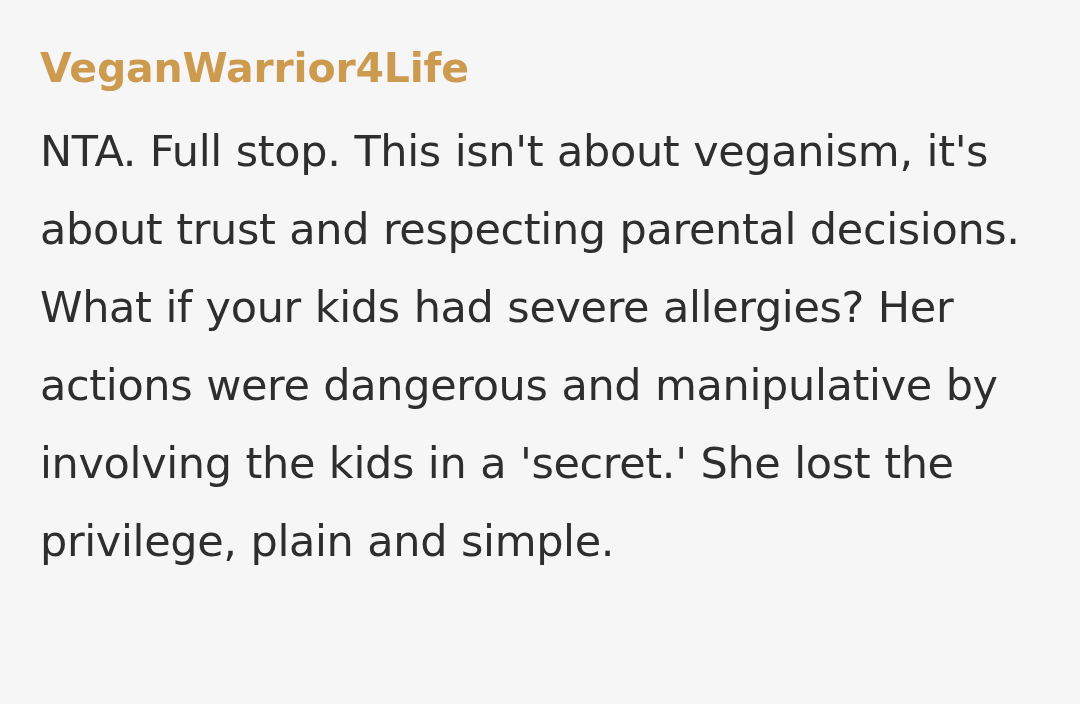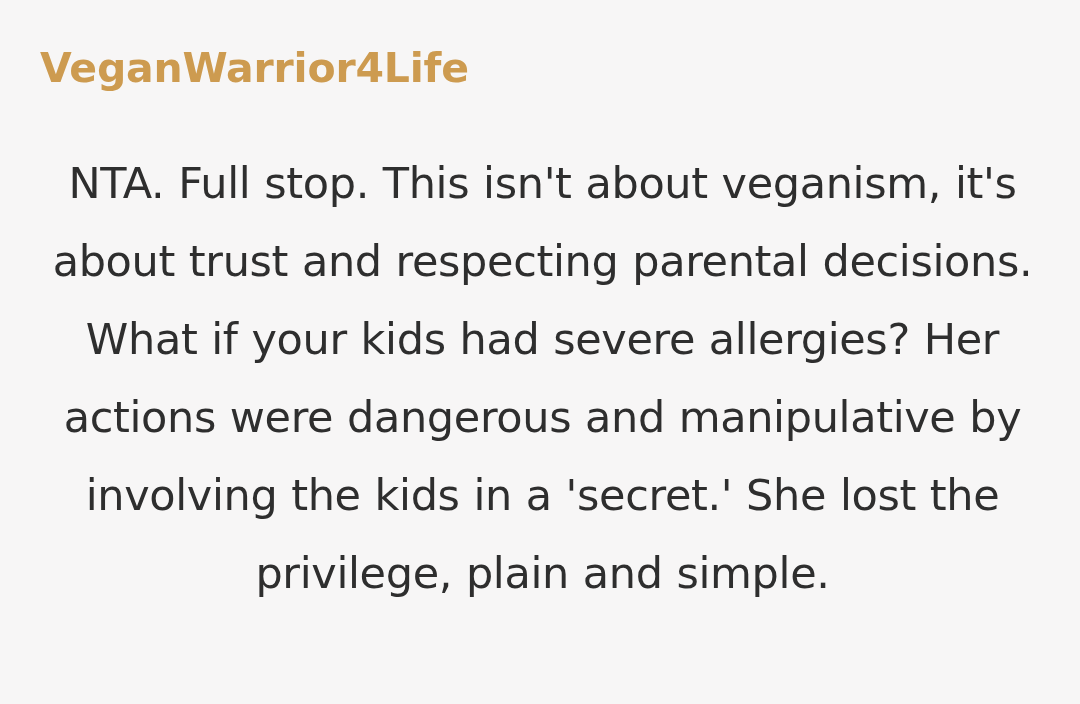--- a/index.html
+++ b/index.html
@@ -33,30 +33,30 @@
     font-size: 41px;
     line-height: 52px;
     letter-spacing: -0.2px;
     color: #cd9b50;
     white-space: nowrap;
   }
 
   .comment-body {
     position: absolute;
     left: 40px;
-    top: 144px;
+    top: 112px;
     width: 1005px;
     font-family: "DejaVu Sans", sans-serif;
     font-weight: 400;
     font-size: 43px;
     line-height: 78px;
     letter-spacing: -0.35px;
     color: #2e2e2e;
     word-spacing: 0.5px;
-    text-align: center;
+    text-align: left;
   }
 </style>
 </head>
 <body>
 
 <div class="comment-card">
 
   <div class="comment-author">VeganWarrior4Life</div>
 
   <div class="comment-body">NTA. Full stop. This isn't about veganism, it's about trust and respecting parental decisions. What if your kids had severe allergies? Her actions were dangerous and manipulative by involving the kids in a 'secret.' She lost the privilege, plain and simple.</div>

